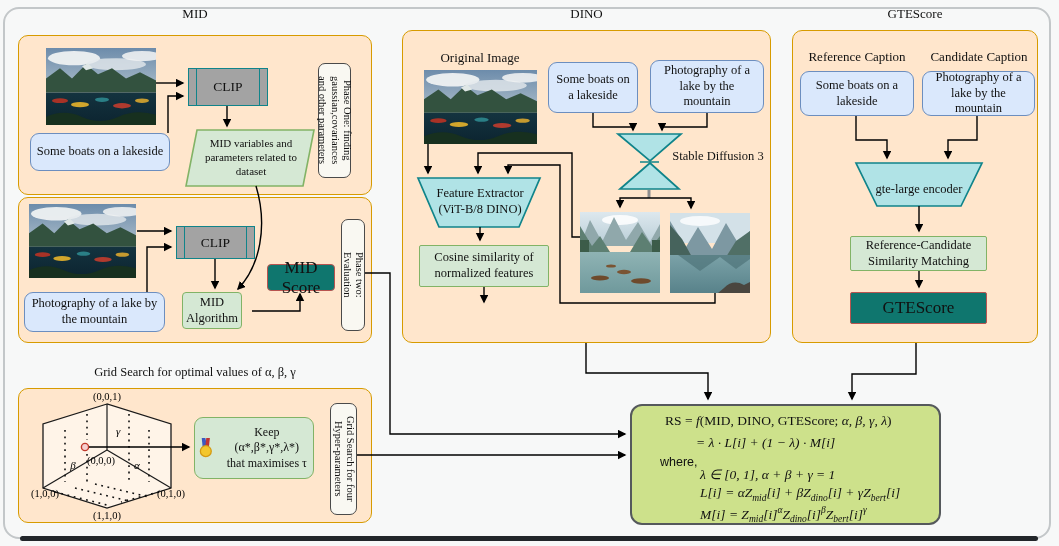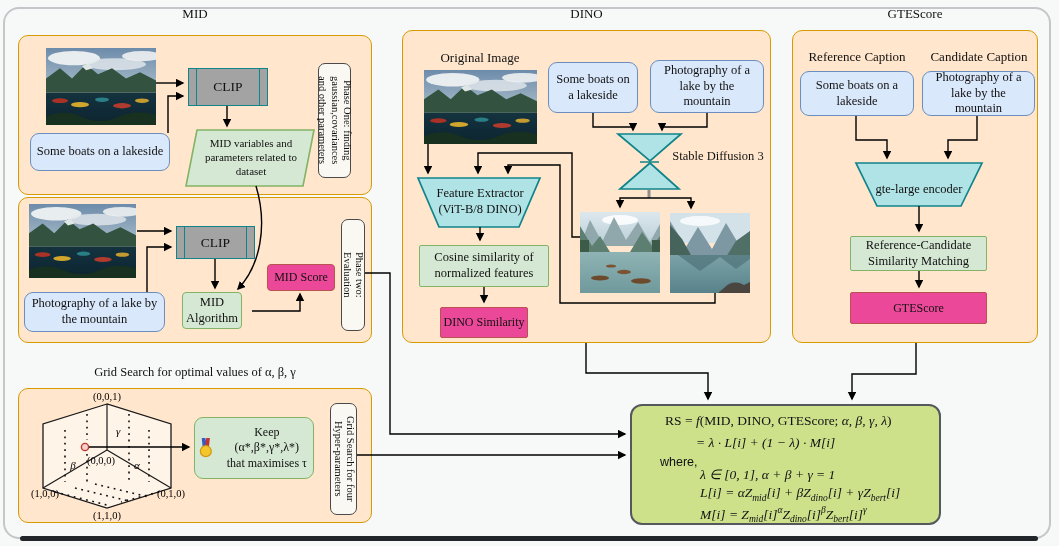--- a/index.html
+++ b/index.html
@@ -8,21 +8,21 @@
   .outer{position:absolute;left:3px;top:7px;width:1044px;height:528px;border:2px solid #c3c7c9;border-radius:16px;}
   .bottombar{position:absolute;left:20px;top:536px;width:1018px;height:5px;background:#22262a;border-radius:3px;}
   .title{position:absolute;text-align:center;font-size:13px;color:#101010;}
   .group{position:absolute;background:#ffe6cc;border:1.8px solid #d79b00;border-radius:10px;box-sizing:border-box;}
   .bluebox{position:absolute;display:flex;align-items:center;justify-content:center;text-align:center;
            background:#dae8fc;border:1.5px solid #6c8ebf;border-radius:9px;font-size:12.5px;line-height:1.25;
            padding:2px 5px;box-sizing:border-box;}
   .greenbox{position:absolute;display:flex;align-items:center;justify-content:center;text-align:center;
             background:#d5e8d4;border:1.5px solid #82b366;font-size:12.5px;line-height:1.25;box-sizing:border-box;}
   .pinkbox{position:absolute;display:flex;align-items:center;justify-content:center;text-align:center;
-           background:#ec4899;border:1.5px solid #b85450;font-size:12px;box-sizing:border-box;}
+           background:#0f766e;border:1.5px solid #b85450;font-size:17px;box-sizing:border-box;}
   .clipbox{position:absolute;display:flex;align-items:center;justify-content:center;background:#a3a3a3;
            border:1.7px solid #10848a;font-size:13.5px;box-sizing:border-box;}
   .clipbox::before,.clipbox::after{content:"";position:absolute;top:0;bottom:0;width:0;border-left:1.7px solid #10848a;}
   .clipbox::before{left:7px;} .clipbox::after{right:7px;}
   .vlabel{position:absolute;background:#f9f8f2;border:1.4px solid #4a4a4a;border-radius:7px;display:flex;
           align-items:center;justify-content:center;box-sizing:border-box;}
   .vtxt{writing-mode:vertical-rl;text-orientation:mixed;font-size:10.5px;line-height:1.15;text-align:center;}
   .shapetext{position:absolute;display:flex;align-items:center;justify-content:center;text-align:center;
              font-size:12.5px;line-height:1.25;}
   .lbl{position:absolute;text-align:center;font-size:13px;}
@@ -212,21 +212,20 @@
   <div class="bluebox" style="left:650px;top:60px;width:114px;height:53px;">Photography of a lake by the mountain</div>
   <div class="shapetext" style="left:672px;top:140px;width:92px;height:34px;">Stable Diffusion 3</div>
   <svg class="photo" style="left:580px;top:212px;" width="80" height="81">
       <use href="#ph-gen1"></use>
     </svg>
   <svg class="photo" style="left:670px;top:213px;" width="80" height="80">
       <use href="#ph-gen2"></use>
     </svg>
   <div class="shapetext" style="left:424px;top:182px;width:112px;height:40px;">Feature Extractor (ViT-B/8 DINO)</div>
   <div class="greenbox" style="left:419px;top:245px;width:130px;height:42px;border-radius:2px;padding:0 6px;">Cosine similarity of normalized features</div>
-  <div class="pinkbox" style="left:440px;top:307px;width:88px;height:31px;border-radius:2px;">DINO Similarity</div>
 
   <div class="lbl" style="left:798px;top:49px;width:118px;">Reference Caption</div>
   <div class="lbl" style="left:922px;top:49px;width:114px;">Candidate Caption</div>
   <div class="bluebox" style="left:800px;top:71px;width:114px;height:45px;">Some boats on a lakeside</div>
   <div class="bluebox" style="left:922px;top:71px;width:113px;height:45px;">Photography of a lake by the mountain</div>
   <div class="shapetext" style="left:856px;top:181px;width:126px;height:18px;">gte-large encoder</div>
   <div class="greenbox" style="left:850px;top:236px;width:137px;height:35px;border-radius:2px;">Reference-Candidate Similarity Matching</div>
   <div class="pinkbox" style="left:850px;top:292px;width:137px;height:32px;border-radius:2px;">GTEScore</div>
 
   <div class="formula">

